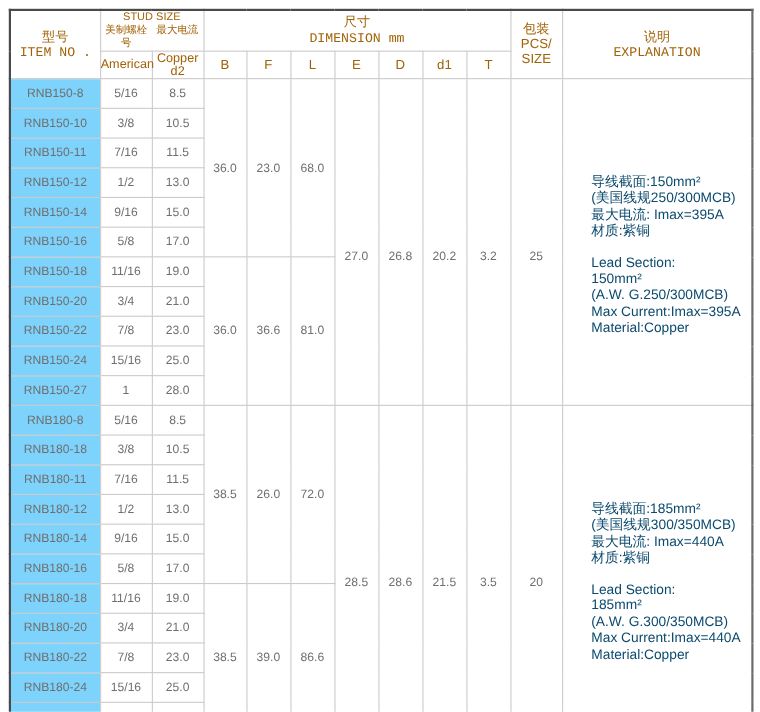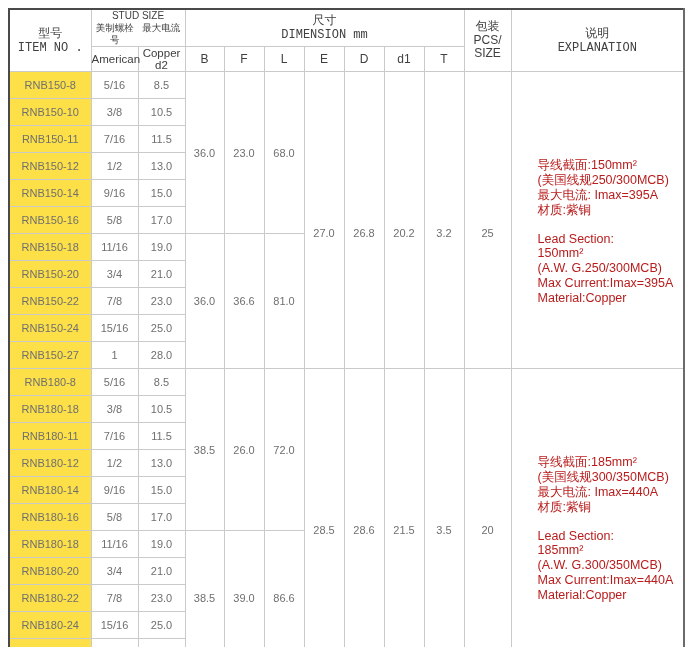--- a/index.html
+++ b/index.html
@@ -11,38 +11,38 @@
   .table-wrap{position:absolute;top:8px;left:8px;}
   table{
     border-collapse:collapse;table-layout:fixed;width:675px;
     border-top:2px solid #4a4a4a;border-left:2px solid #4a4a4a;
     border-right:2px solid #6b6b6b;border-bottom:2px solid #c6c6c6;
   }
   th,td{
     border:1px solid #cacaca;padding:0;margin:0;
     text-align:center;vertical-align:middle;font-weight:normal;
   }
-  thead th{color:#404040;background:#ffffff;}
+  thead th{color:#a16207;background:#ffffff;}
   .h-row1 th{height:30px;}
   .h-row2 th{height:24px;}
   .hdr-2line div{font-size:12px;line-height:14px;font-family:Liberation Mono, monospace;}
   .h-stud .stud-title{font-size:10px;line-height:12px;}
   .h-stud .stud-sub{display:flex;font-size:9.5px;line-height:12px;justify-content:space-between;}
   .h-stud .stud-sub span{flex:1;}
   .h-pack div{font-size:12px;line-height:13.5px;}
   .h-letter{font-size:12px;}
   .h-american{font-size:11.5px;}
   .h-metric div{font-size:11.5px;line-height:12px;}
 
   tbody td{font-size:11px;color:#6f6f6f;height:26px;background:#ffffff;}
-  td.c-item{background:#fde047;}
+  td.c-item{background:#7dd3fc;}
   td.c-merged{padding-top:26px;}
   td.c-expl{
     text-align:left;padding-left:26px;padding-top:24px;
-    font-size:12.5px;color:#b91c1c;
+    font-size:12.5px;color:#0c4a6e;
   }
   .expl-block div{line-height:14.8px;white-space:nowrap;}
   .expl-gap{height:14px;}
 </style>
 </head>
 <body>
 
 <div class="table-wrap">
 <table>
   <colgroup>

